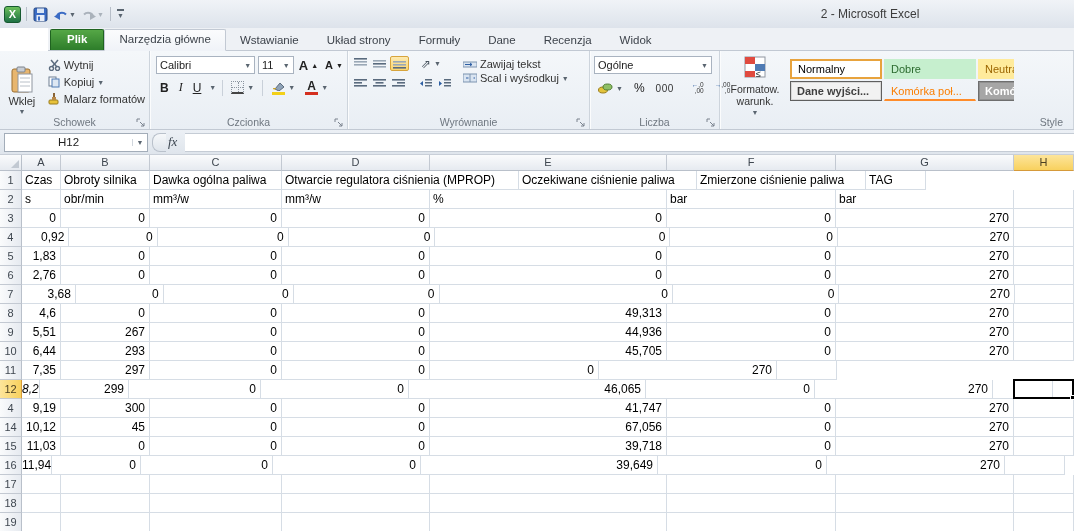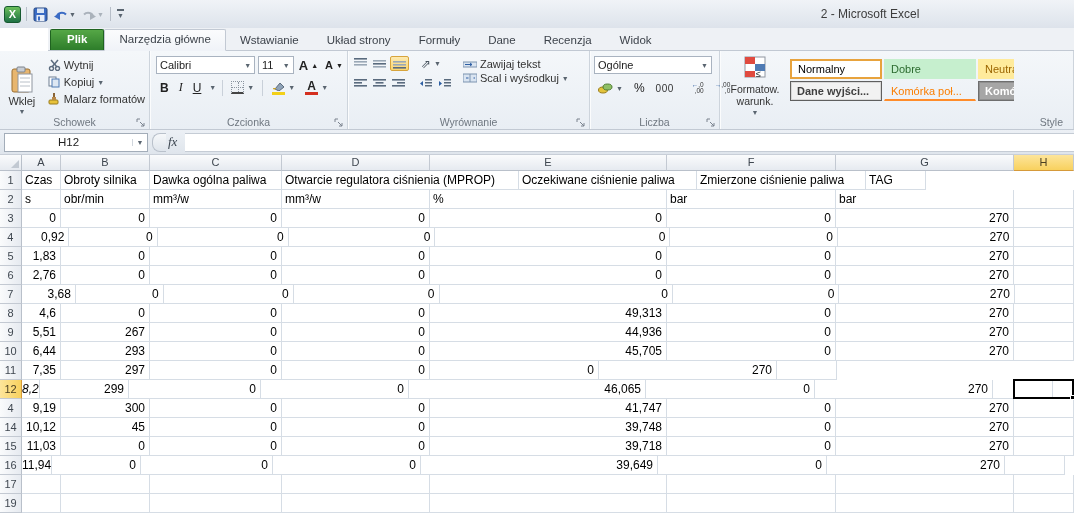--- a/index.html
+++ b/index.html
@@ -575,21 +575,21 @@
         <div class="gcell ar" style="width: 169px;">0</div>
         <div class="gcell ar" style="width: 178px;">270</div>
         <div class="gcell ar" style="width: 60px;"></div>
       </div>
       <div class="grow">
         <div class="grh">14</div>
         <div class="gcell ar" style="width: 39px;">10,12</div>
         <div class="gcell ar" style="width: 89px;">45</div>
         <div class="gcell ar" style="width: 132px;">0</div>
         <div class="gcell ar" style="width: 148px;">0</div>
-        <div class="gcell ar" style="width: 237px;">39,748</div>
+        <div class="gcell ar" style="width: 237px;">67,056</div>
         <div class="gcell ar" style="width: 169px;">0</div>
         <div class="gcell ar" style="width: 178px;">270</div>
         <div class="gcell ar" style="width: 60px;"></div>
       </div>
       <div class="grow">
         <div class="grh">15</div>
         <div class="gcell ar" style="width: 39px;">11,03</div>
         <div class="gcell ar" style="width: 89px;">0</div>
         <div class="gcell ar" style="width: 132px;">0</div>
         <div class="gcell ar" style="width: 148px;">0</div>
@@ -614,20 +614,31 @@
         <div class="gcell ar" style="width: 39px;"></div>
         <div class="gcell ar" style="width: 89px;"></div>
         <div class="gcell ar" style="width: 132px;"></div>
         <div class="gcell ar" style="width: 148px;"></div>
         <div class="gcell ar" style="width: 237px;"></div>
         <div class="gcell ar" style="width: 169px;"></div>
         <div class="gcell ar" style="width: 178px;"></div>
         <div class="gcell ar" style="width: 60px;"></div>
       </div>
       <div class="grow">
+        <div class="grh">18</div>
+        <div class="gcell ar" style="width: 39px;"></div>
+        <div class="gcell ar" style="width: 89px;"></div>
+        <div class="gcell ar" style="width: 132px;"></div>
+        <div class="gcell ar" style="width: 148px;"></div>
+        <div class="gcell ar" style="width: 237px;"></div>
+        <div class="gcell ar" style="width: 169px;"></div>
+        <div class="gcell ar" style="width: 178px;"></div>
+        <div class="gcell ar" style="width: 60px;"></div>
+      </div>
+      <div class="grow">
         <div class="grh">19</div>
         <div class="gcell ar" style="width: 39px;"></div>
         <div class="gcell ar" style="width: 89px;"></div>
         <div class="gcell ar" style="width: 132px;"></div>
         <div class="gcell ar" style="width: 148px;"></div>
         <div class="gcell ar" style="width: 237px;"></div>
         <div class="gcell ar" style="width: 169px;"></div>
         <div class="gcell ar" style="width: 178px;"></div>
         <div class="gcell ar" style="width: 60px;"></div>
       </div>

